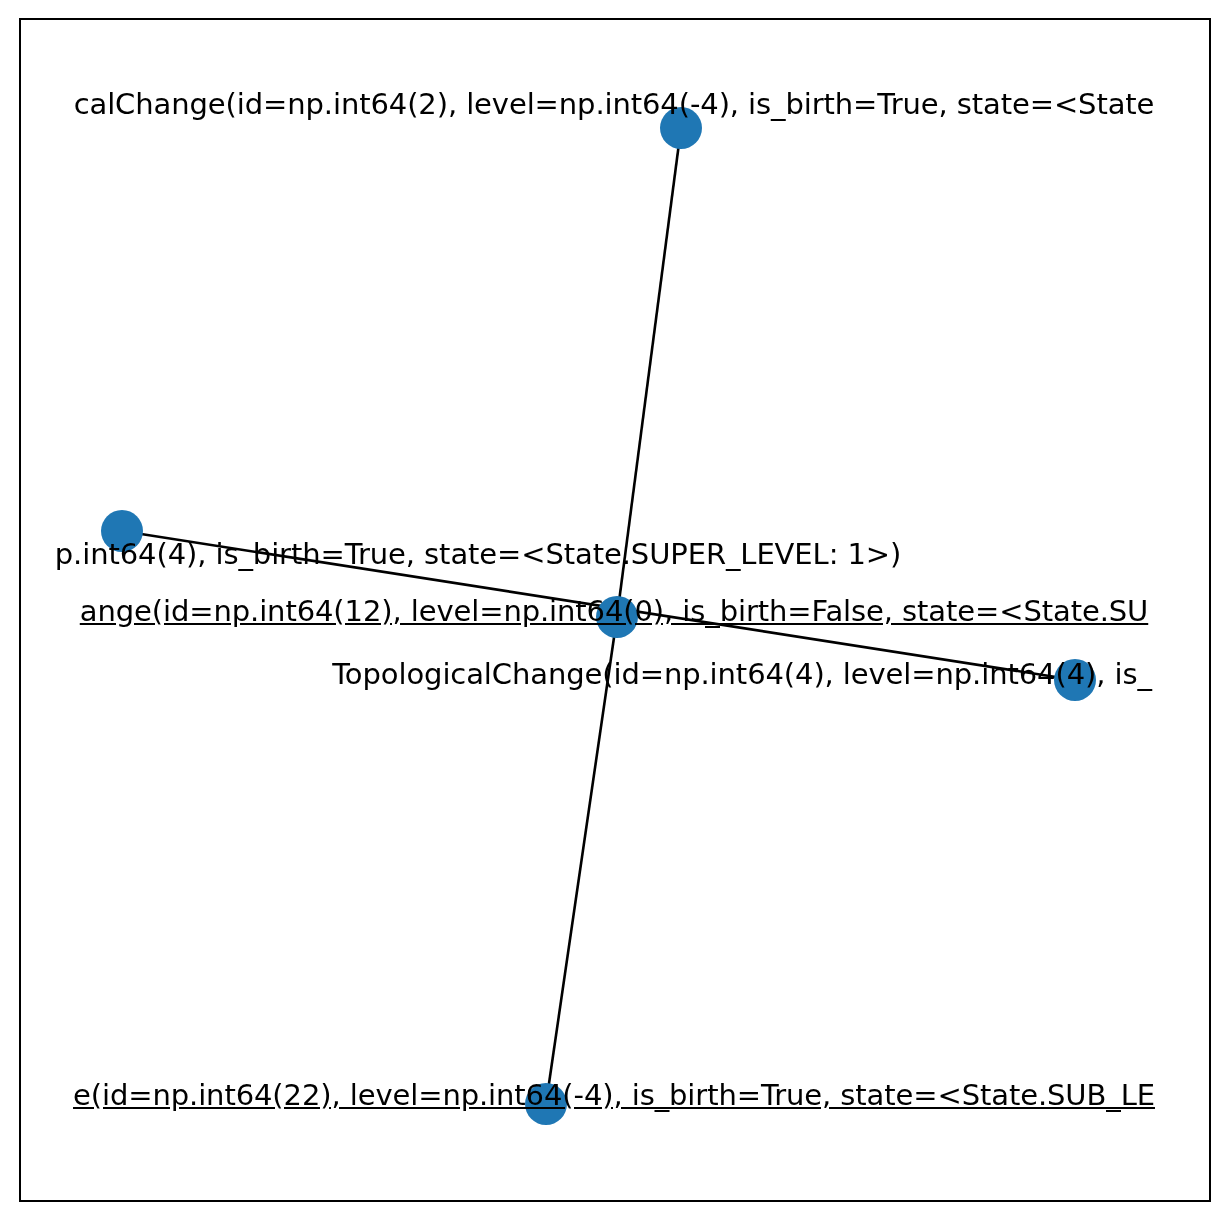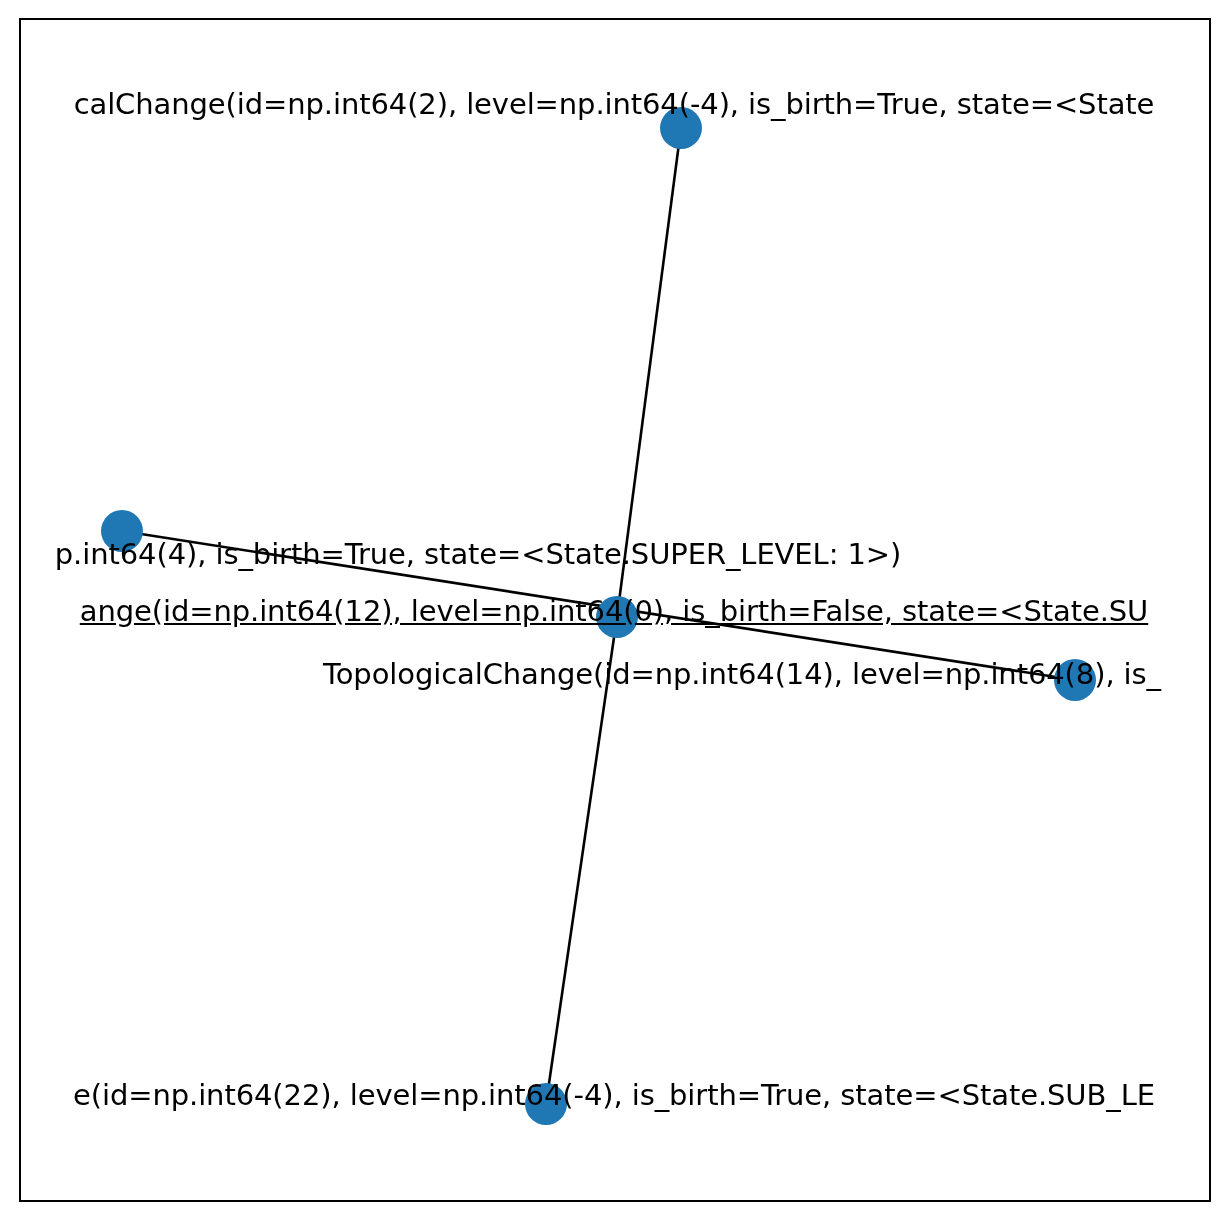--- a/index.html
+++ b/index.html
@@ -69,17 +69,17 @@
         <circle cx="617" cy="617" r="21" fill="#1f77b4"></circle>
         <circle cx="1075" cy="680" r="21" fill="#1f77b4"></circle>
         <circle cx="546" cy="1104" r="21" fill="#1f77b4"></circle>
       </g>
   </svg>
 
   <div id="label-layer">
       <div class="node-label" style="left: 614px; top: 104px;">calChange(id=np.int64(2), level=np.int64(-4), is_birth=True, state=&lt;State</div>
       <div class="node-label" style="left: 478px; top: 538px; margin-top: 16px;">p.int64(4), is_birth=True, state=&lt;State.SUPER_LEVEL: 1&gt;)</div>
       <div class="node-label" style="left: 614px; top: 611px; text-decoration: underline;">ange(id=np.int64(12), level=np.int64(0), is_birth=False, state=&lt;State.SU</div>
-      <div class="node-label" style="left: 742px; top: 674px;">TopologicalChange(id=np.int64(14), level=np.int64(8), is_</div>
-      <div class="node-label" style="left: 614px; top: 1095px;">e(id=np.int64(22), level=np.int64(-4), is_birth=True, state=&lt;State.SUB_LE</div>
+      <div class="node-label" style="left: 742px; top: 674px;">TopologicalChange(id=np.int64(4), level=np.int64(4), is_</div>
+      <div class="node-label" style="left: 614px; top: 1095px; text-decoration: underline;">e(id=np.int64(22), level=np.int64(-4), is_birth=True, state=&lt;State.SUB_LE</div>
     </div>
 
 </div>
 
 </body></html>

